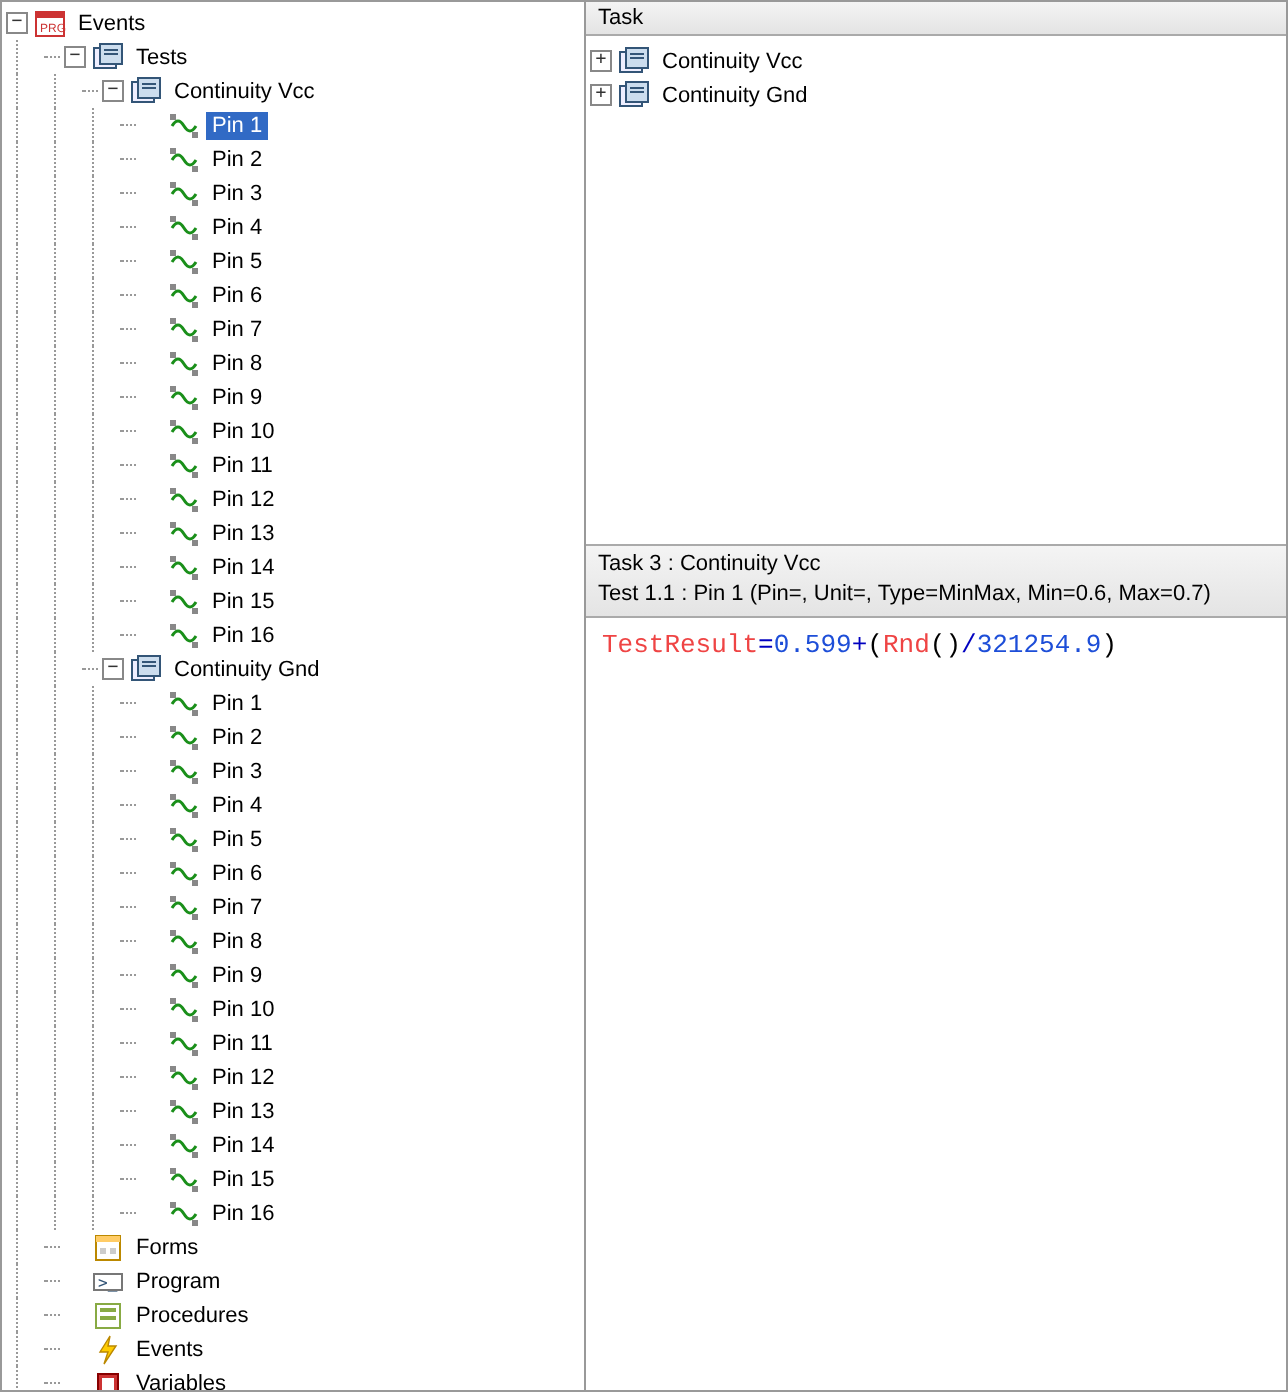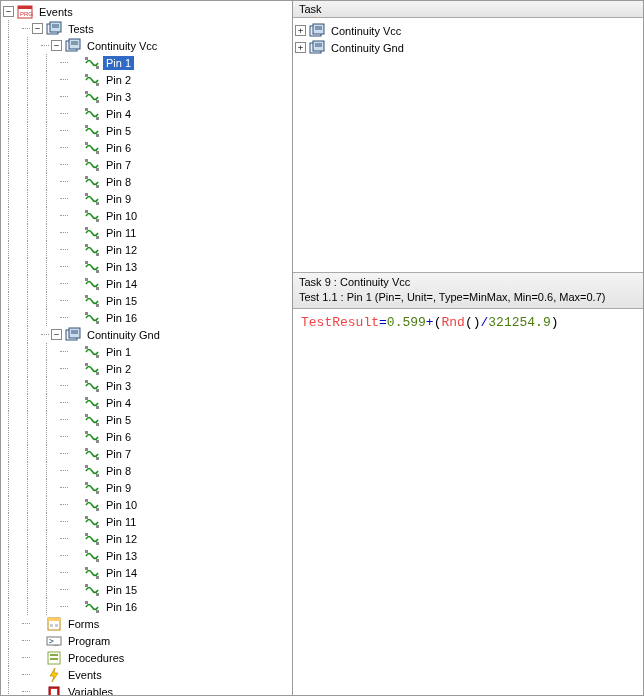--- a/index.html
+++ b/index.html
@@ -51,21 +51,21 @@
   .code-area {
     flex: 1;
     background: #fff;
     padding: 6px 8px;
     font-family: "Courier New", monospace;
     font-size: 13px;
     white-space: pre;
     overflow: auto;
   }
   .code-area .kw { color: #ef4444; }
-  .code-area .num { color: #4d7c0f; }
+  .code-area .num { color: #1d4ed8; }
   .code-area .op { color: #0000c0; }
   .code-area .par { color: #000; }
 
   
   .tree { padding: 2px 0 2px 2px; }
   .node {
     display: flex;
     align-items: center;
     height: 17px;
     padding-left: 0;
@@ -750,19 +750,19 @@
               <rect x="1" y="3" width="11" height="10" fill="#eef" stroke="#357" stroke-width="1"></rect>
               <rect x="4" y="1" width="11" height="10" fill="#cde" stroke="#357" stroke-width="1"></rect>
               <line x1="6" y1="4" x2="13" y2="4" stroke="#357"></line>
               <line x1="6" y1="6" x2="13" y2="6" stroke="#357"></line>
             </svg>
           </span>
           <span class="label">Continuity Gnd</span>
         </div>
       </div>
     <div class="detail-header">
-      <div>Task 9 : Continuity Vcc</div>
+      <div>Task 3 : Continuity Vcc</div>
       <div>Test 1.1 : Pin 1 (Pin=, Unit=, Type=MinMax, Min=0.6, Max=0.7)</div>
     </div>
     <div class="code-area" id="code-area"><span class="kw">TestResult</span><span class="op">=</span><span class="num">0.599</span><span class="op">+</span><span class="par">(</span><span class="kw">Rnd</span><span class="par">(</span><span class="par">)</span><span class="op">/</span><span class="num">321254.9</span><span class="par">)</span></div>
   </div>
 
 </div>
 
 </body></html>

